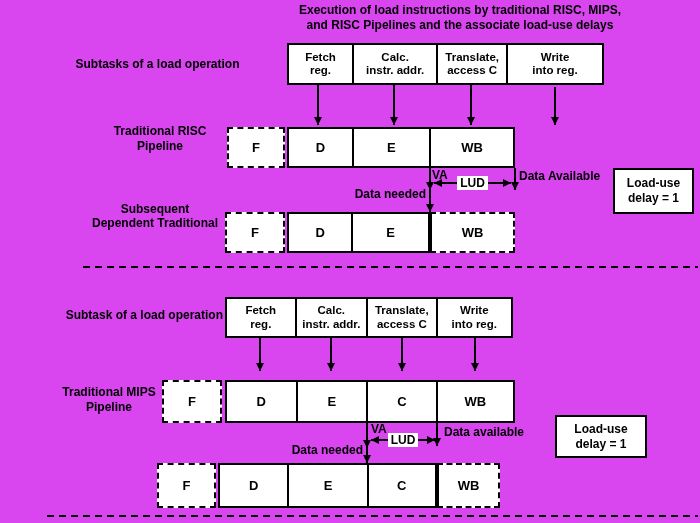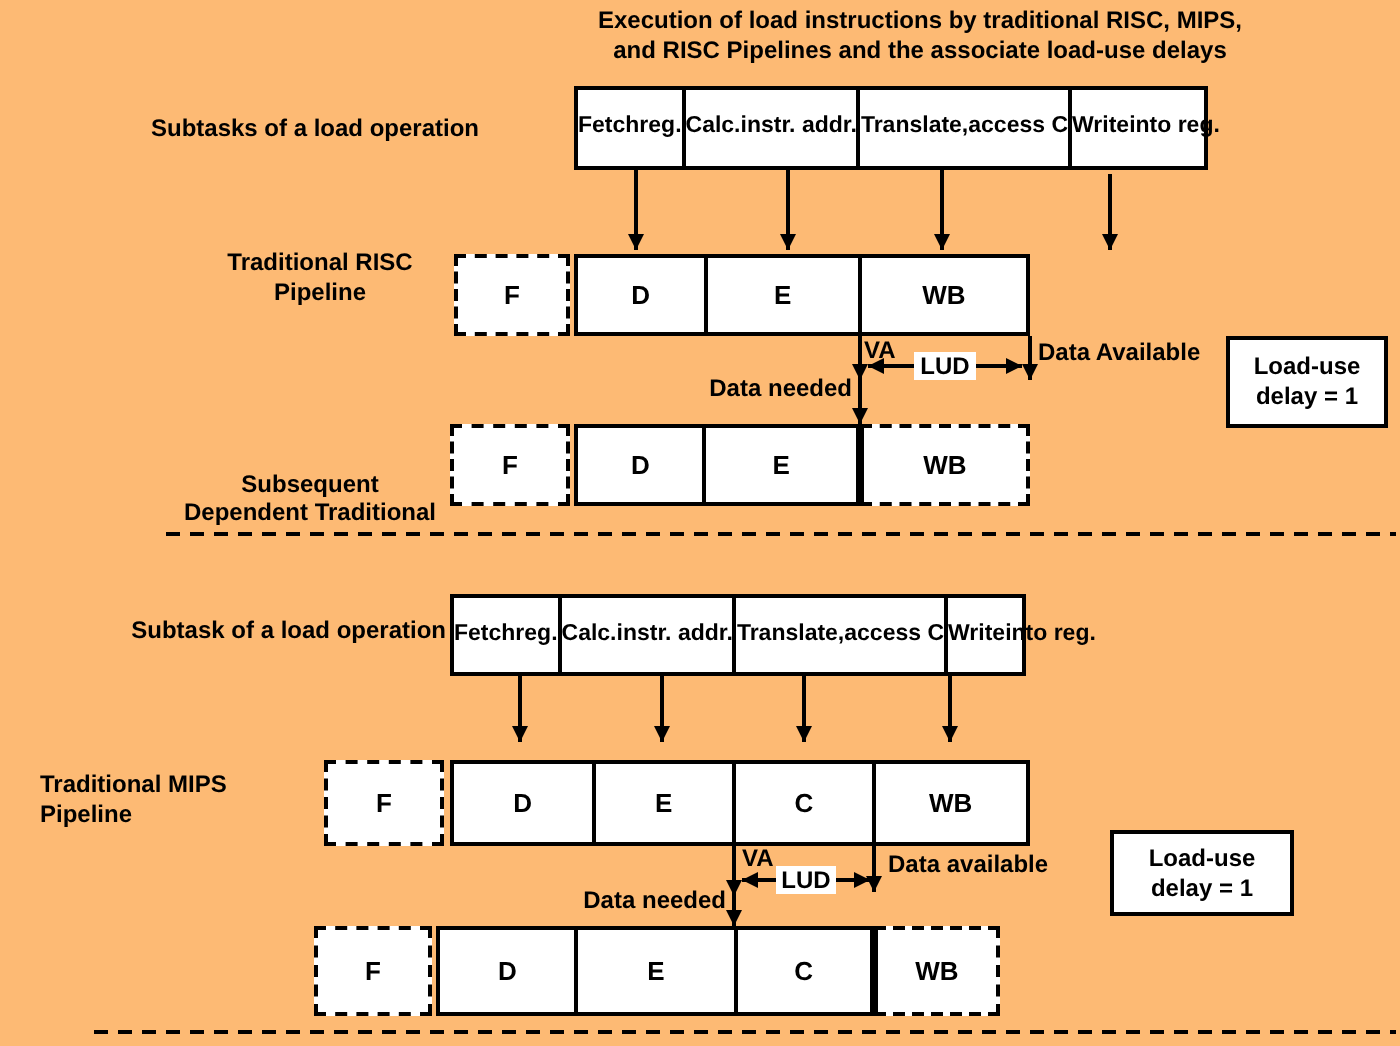--- a/index.html
+++ b/index.html
@@ -1,24 +1,24 @@
 <!DOCTYPE html>
 <html><head>
 <meta charset="utf-8">
 <style>
   * { margin:0; padding:0; box-sizing:border-box; }
   html,body { background:#fff; }
   body { font-family:"Liberation Sans", sans-serif; }
-  .canvas { position:relative; width:700px; height:523px; background:#fdba74; color:#000; font-weight:bold; overflow:hidden; }
+  .canvas { position:relative; width:700px; height:523px; background:#d946ef; color:#000; font-weight:bold; overflow:hidden; }
   .label { position:absolute; font-size:12px; line-height:15px; }
   .ann { position:absolute; font-size:12px; line-height:14px; white-space:nowrap; }
   .box { position:absolute; border:2px solid #000; background:#fff; display:flex; flex-direction:column; align-items:center; justify-content:center; text-align:center; font-size:13px; line-height:14px; }
   .dashedbox { border-style:dashed; }
   .stagerow { position:absolute; border:2px solid #000; background:#fff; display:flex; }
-  .cell { display:flex; flex-direction:row; align-items:center; justify-content:center; text-align:center; font-size:11.5px; line-height:13.5px; border-right:2px solid #000; white-space:nowrap; }
+  .cell { display:flex; flex-direction:column; align-items:center; justify-content:center; text-align:center; font-size:11.5px; line-height:13.5px; border-right:2px solid #000; white-space:nowrap; }
   .cell:last-child { border-right:none; }
   .stage { display:flex; align-items:center; justify-content:center; font-size:13px; border-right:2px solid #000; }
   .stage:last-child { border-right:none; }
   .varrow { position:absolute; width:2px; background:#000; }
   .varrow::after { content:""; position:absolute; bottom:0; left:-3px; width:0; height:0; border-left:4px solid transparent; border-right:4px solid transparent; border-top:8px solid #000; }
   .harrow { position:absolute; height:2px; background:#000; display:flex; align-items:center; justify-content:center; }
   .harrow::before { content:""; position:absolute; left:0; top:-3px; width:0; height:0; border-top:4px solid transparent; border-bottom:4px solid transparent; border-right:8px solid #000; }
   .harrow::after { content:""; position:absolute; right:0; top:-3px; width:0; height:0; border-top:4px solid transparent; border-bottom:4px solid transparent; border-left:8px solid #000; }
   .harrow .mid { position:relative; background:#fff; padding:0 3px; font-size:12px; line-height:14px; }
   .sep { position:absolute; height:2px; background:repeating-linear-gradient(90deg,#000 0 7px,transparent 7px 12px); }
@@ -81,21 +81,21 @@
     <span class="mid">LUD</span>
   </div>
   <div class="ann" style="left:519px;top:169px;">Data Available</div>
   <div class="ann" style="left:300px;top:187px;width:126px;text-align:right;">Data needed</div>
 
   <div class="box" style="left:613px;top:168px;width:81px;height:46px;font-size:12px;line-height:15px;">
     <span>Load-use</span>
     <span>delay = 1</span>
   </div>
 
-  <div class="label" style="left:55px;top:235px;width:200px;text-align:center;line-height:14px;">
+  <div class="label" style="left:55px;top:202px;width:200px;text-align:center;line-height:14px;">
     <div>Subsequent</div>
     <div>Dependent Traditional</div>
   </div>
 
   <div class="box dashedbox" style="left:225px;top:212px;width:60px;height:41px;">
     <span>F</span>
   </div>
   <div class="stagerow" style="left:287px;top:212px;width:143px;height:41px;">
     <div class="stage" style="flex:65;">D</div>
     <div class="stage" style="flex:78;">E</div>
@@ -125,21 +125,21 @@
       <span>Write</span>
       <span>into reg.</span>
     </div>
   </div>
 
   <div class="varrow" style="left:259px;top:338px;height:33px;"></div>
   <div class="varrow" style="left:330px;top:338px;height:33px;"></div>
   <div class="varrow" style="left:401px;top:338px;height:33px;"></div>
   <div class="varrow" style="left:474px;top:338px;height:33px;"></div>
 
-  <div class="label" style="left:20px;top:385px;width:178px;text-align:left;">
+  <div class="label" style="left:20px;top:385px;width:178px;text-align:center;">
     <div>Traditional MIPS</div>
     <div>Pipeline</div>
   </div>
 
   <div class="box dashedbox" style="left:162px;top:380px;width:60px;height:43px;">
     <span>F</span>
   </div>
   <div class="stagerow" style="left:225px;top:380px;width:290px;height:43px;">
     <div class="stage" style="flex:71;">D</div>
     <div class="stage" style="flex:71;">E</div>

